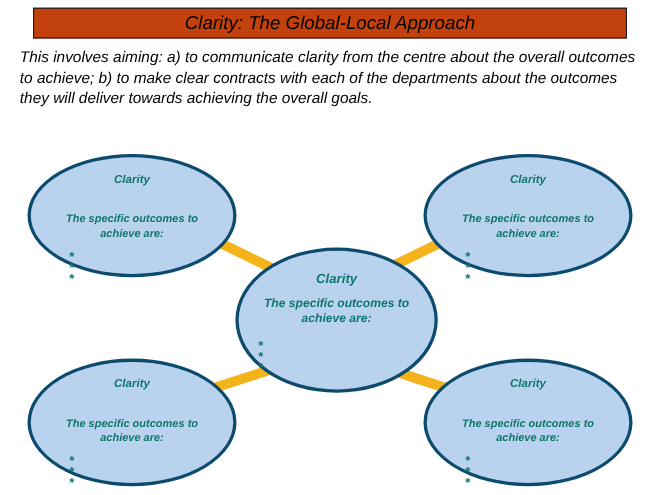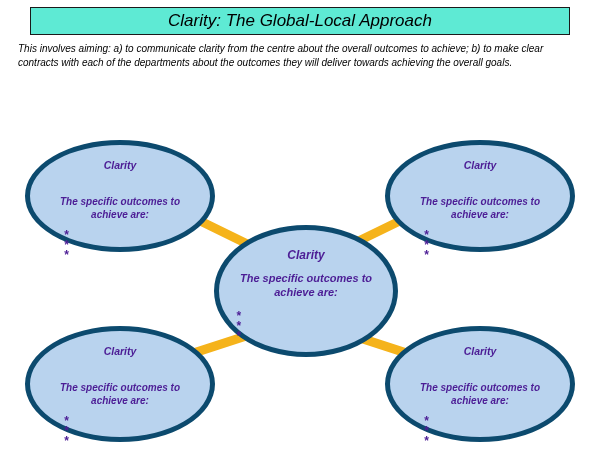--- a/index.html
+++ b/index.html
@@ -10,37 +10,37 @@
     background: #ffffff;
     font-family: "Liberation Sans", sans-serif;
     overflow: hidden;
   }
 
   
   .title-box {
     position: absolute;
     left: 30px; top: 7px;
     width: 538px; height: 26px;
-    background: #5eead4;
+    background: #c2410c;
     border: 1px solid #1a1a1a;
     display: flex;
     align-items: center;
     justify-content: center;
     font-style: italic;
     font-size: 17px;
     color: #000000;
   }
 
   
   .intro {
     position: absolute;
     left: 18px; top: 42px;
     width: 564px;
     font-style: italic;
-    font-size: 10px;
+    font-size: 14px;
     line-height: 1.35;
     color: #000000;
   }
 
   
   .connector {
     position: absolute;
     background: #f5b31b;
     height: 9px;
     width: 74px;
@@ -49,27 +49,27 @@
   }
   .c-tl { left: 189px; top: 229px; transform: rotate(26deg); }
   .c-tr { left: 337px; top: 229px; transform: rotate(-26deg); }
   .c-bl { left: 189px; top: 338px; transform: rotate(-18deg); }
   .c-br { left: 337px; top: 338px; transform: rotate(18deg); }
 
   
   .ellipse {
     position: absolute;
     background: #b9d3ee;
-    border: 5px solid #0c4a6e;
+    border: 3px solid #0c4a6e;
     border-radius: 50%;
     z-index: 2;
     box-sizing: border-box;
     padding-top: 14px;
     text-align: center;
-    color: #4c1d95;
+    color: #0f766e;
   }
   .tl  { left: 25px;  top: 140px; width: 190px; height: 112px; }
   .tr  { left: 385px; top: 140px; width: 190px; height: 112px; }
   .bl  { left: 25px;  top: 326px; width: 190px; height: 116px; }
   .br  { left: 385px; top: 326px; width: 190px; height: 116px; }
   .ctr { left: 214px; top: 225px; width: 184px; height: 132px; padding-top: 18px; }
 
   .e-head {
     font-weight: bold;
     font-style: italic;

